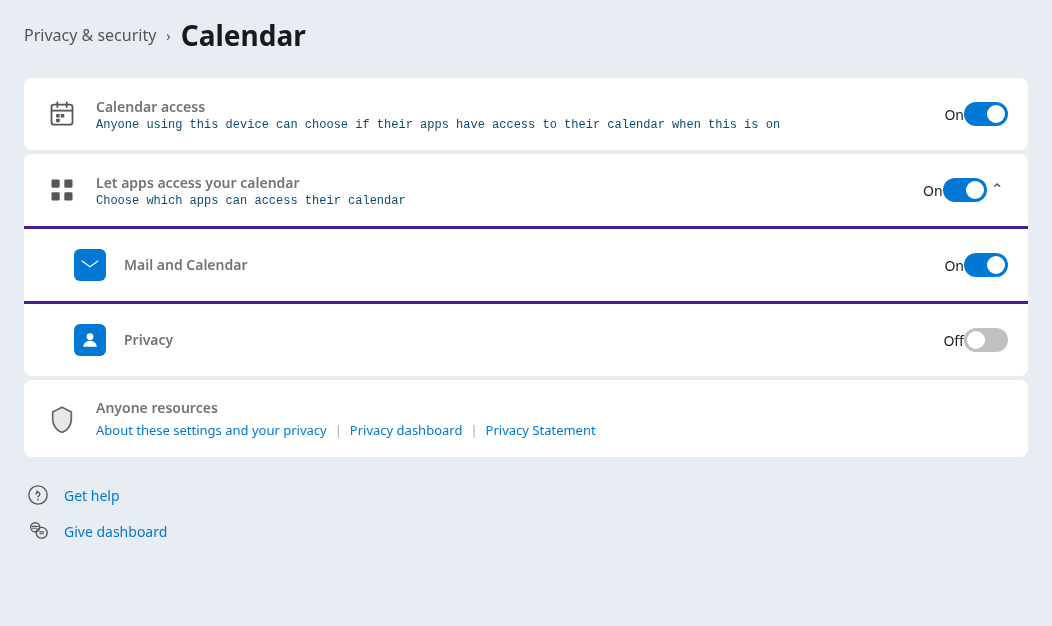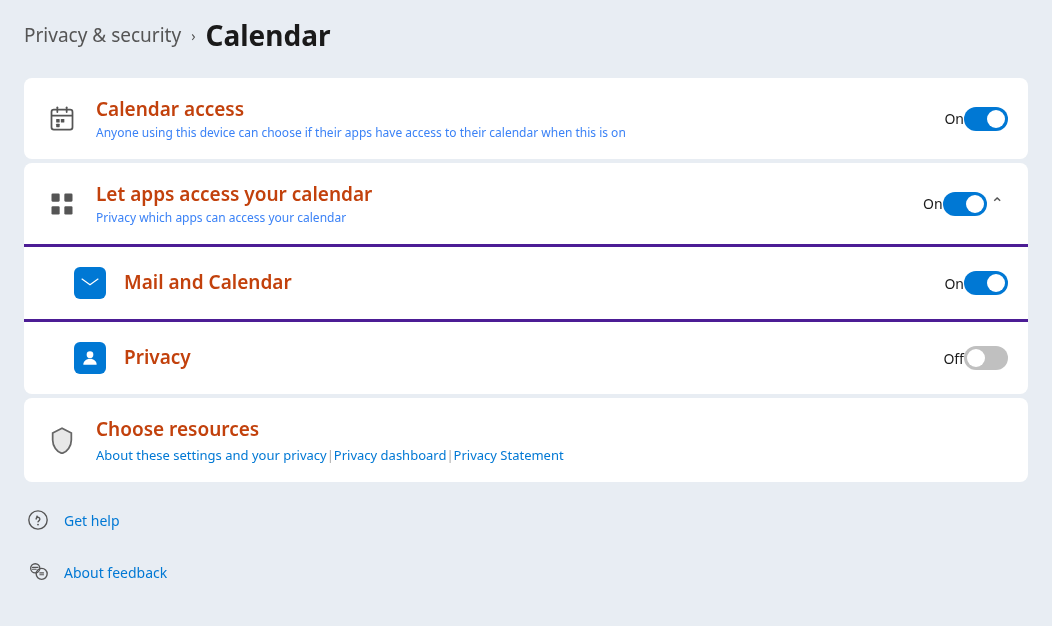--- a/index.html
+++ b/index.html
@@ -15,21 +15,21 @@
 
     .breadcrumb {
       display: flex;
       align-items: center;
       gap: 10px;
       margin-bottom: 24px;
       flex-wrap: wrap;
     }
 
     .breadcrumb-parent {
-      font-size: 19px;
+      font-size: 16px;
       color: #555;
       font-weight: 400;
     }
 
     .breadcrumb-chevron {
       font-size: 14px;
       color: #555;
     }
 
     .breadcrumb-current {
@@ -64,29 +64,30 @@
       display: flex;
       align-items: center;
       justify-content: center;
     }
 
     .setting-text {
       flex: 1;
     }
 
     .setting-title {
-      font-size: 19px;
+      font-size: 14px;
       font-weight: 600;
-      color: #c2410c;
+      color: #737373;
       margin-bottom: 2px;
     }
 
     .setting-desc {
       font-size: 12px;
-      color: #3b82f6;
+      color: #0c4a6e;
+      font-family: Liberation Mono, monospace;
     }
 
     .setting-control {
       display: flex;
       align-items: center;
       gap: 0;
       flex-shrink: 0;
     }
 
     .setting-status {
@@ -199,21 +200,21 @@
       width: 36px;
       height: 36px;
       display: flex;
       align-items: center;
       justify-content: center;
     }
 
     
     .privacy-links {
       display: flex;
-      gap: 0;
+      gap: 8px;
       flex-wrap: wrap;
       margin-top: 4px;
     }
 
     .privacy-link {
       color: #0078d4;
       text-decoration: none;
       font-size: 13px;
       cursor: pointer;
     }
@@ -221,21 +222,21 @@
     .pipe {
       color: #aaa;
       font-size: 13px;
     }
 
     
     .bottom-actions {
       margin-top: 24px;
       display: flex;
       flex-direction: column;
-      gap: 24px;
+      gap: 8px;
     }
 
     .action-link {
       display: flex;
       align-items: center;
       gap: 12px;
       color: #0078d4;
       text-decoration: none;
       font-size: 14px;
       cursor: pointer;
@@ -294,21 +295,21 @@
     <div class="apps-icon-wrap setting-icon">
       <svg width="28" height="28" viewBox="0 0 24 24" fill="none">
         <rect x="3" y="3" width="7" height="7" rx="1" fill="#555"></rect>
         <rect x="14" y="3" width="7" height="7" rx="1" fill="#555"></rect>
         <rect x="3" y="14" width="7" height="7" rx="1" fill="#555"></rect>
         <rect x="14" y="14" width="7" height="7" rx="1" fill="#555"></rect>
       </svg>
     </div>
     <div class="setting-text">
       <div class="setting-title">Let apps access your calendar</div>
-      <div class="setting-desc">Privacy which apps can access your calendar</div>
+      <div class="setting-desc">Choose which apps can access their calendar</div>
     </div>
     <div class="setting-control">
       <span class="setting-status">On</span>
       <label class="toggle">
         <input type="checkbox" checked="" style="">
         <div class="toggle-track on">
           <div class="toggle-thumb"></div>
         </div>
       </label>
       <button class="chevron-btn">⌃</button>
@@ -363,21 +364,21 @@
 </div>
 
 <div class="settings-card">
   <div class="setting-row">
     <div class="shield-icon-wrap setting-icon">
       <svg width="28" height="28" viewBox="0 0 24 24" fill="none">
         <path d="M12 2L4 6v6c0 5.25 3.5 10.15 8 11.5C16.5 22.15 20 17.25 20 12V6L12 2z" stroke="#666" stroke-width="1.5" fill="#e8e8e8"></path>
       </svg>
     </div>
     <div class="setting-text">
-      <div class="setting-title">Choose resources</div>
+      <div class="setting-title">Anyone resources</div>
       <div class="privacy-links">
         <a class="privacy-link">About these settings and your privacy</a>
         <span class="pipe">|</span>
         <a class="privacy-link">Privacy dashboard</a>
         <span class="pipe">|</span>
         <a class="privacy-link">Privacy Statement</a>
       </div>
     </div>
   </div>
 </div>
@@ -397,15 +398,15 @@
   <a class="action-link">
     <span class="action-icon">
       <svg width="22" height="22" viewBox="0 0 24 24" fill="none">
         <circle cx="9" cy="8" r="5" stroke="#555" stroke-width="1.5" fill="none"></circle>
         <circle cx="16" cy="14" r="6" stroke="#555" stroke-width="1.5" fill="none"></circle>
         <path d="M6 7h6M6 9h4" stroke="#555" stroke-width="1.2" stroke-linecap="round"></path>
         <line x1="14" y1="13" x2="18" y2="13" stroke="#555" stroke-width="1.2" stroke-linecap="round"></line>
         <line x1="14" y1="15" x2="18" y2="15" stroke="#555" stroke-width="1.2" stroke-linecap="round"></line>
       </svg>
     </span>
-    <span>About feedback</span>
+    <span>Give dashboard</span>
   </a>
 </div>
 
 </body></html>

